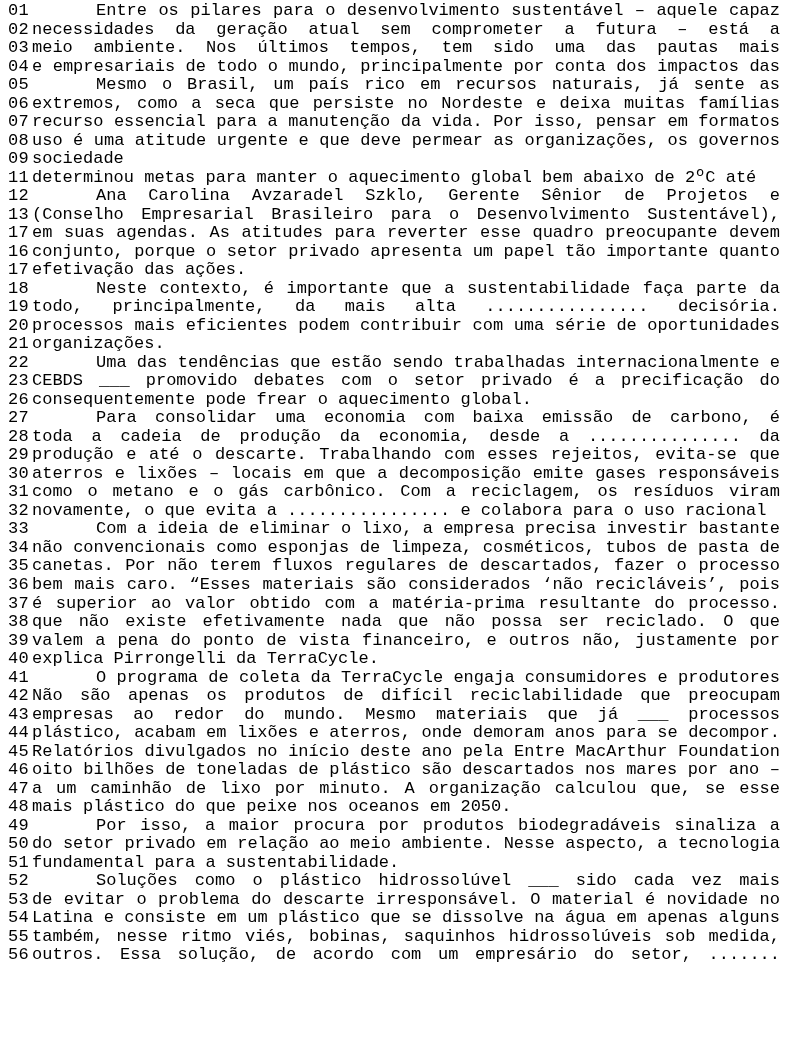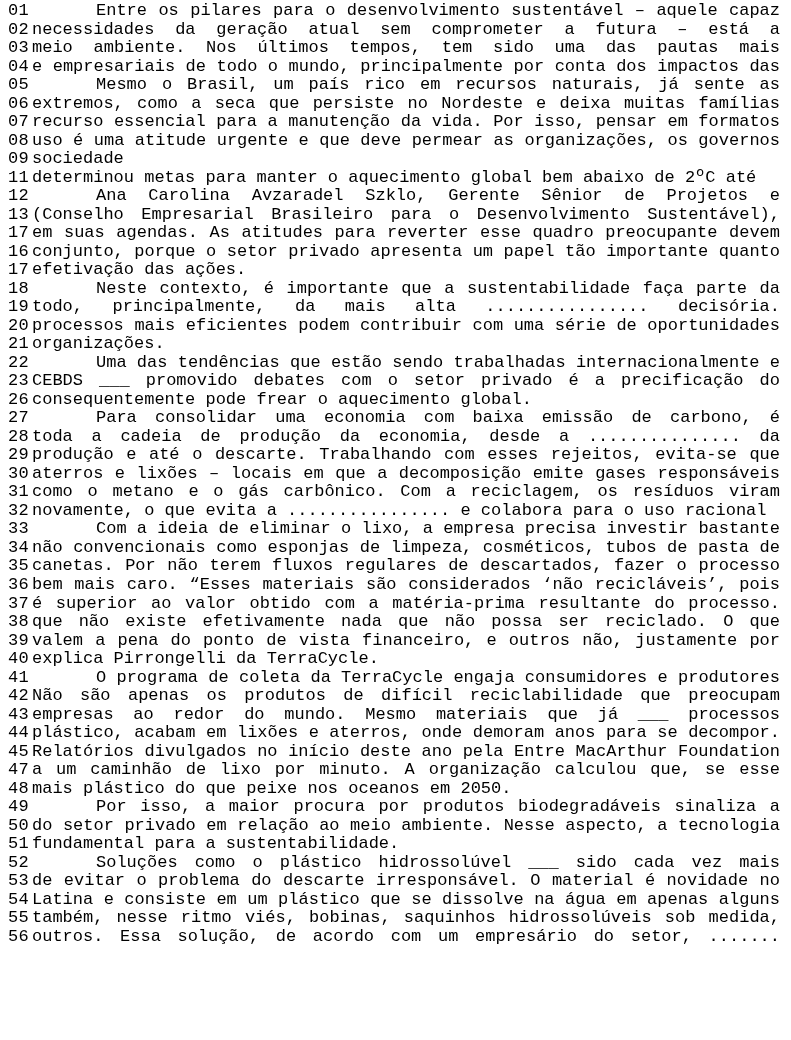--- a/index.html
+++ b/index.html
@@ -216,20 +216,24 @@
       </div>
       <div class="line">
         <span class="num">44</span>
         <div class="txt">plástico, acabam em lixões e aterros, onde demoram anos para se decompor.</div>
       </div>
       <div class="line">
         <span class="num">45</span>
         <div class="txt">Relatórios divulgados no início deste ano pela Entre MacArthur Foundation mostram que cerca de</div>
       </div>
       <div class="line">
+        <span class="num">46</span>
+        <div class="txt">oito bilhões de toneladas de plástico são descartados nos mares por ano – quantidade equivalente</div>
+      </div>
+      <div class="line">
         <span class="num">47</span>
         <div class="txt">a um caminhão de lixo por minuto. A organização calculou que, se esse ritmo continuar, haverá</div>
       </div>
       <div class="line">
         <span class="num">48</span>
         <div class="txt left">mais plástico do que peixe nos oceanos em 2050.</div>
       </div>
       <div class="line">
         <span class="num">49</span>
         <div class="txt indent">Por isso, a maior procura por produtos biodegradáveis sinaliza a crescente preocupação</div>

